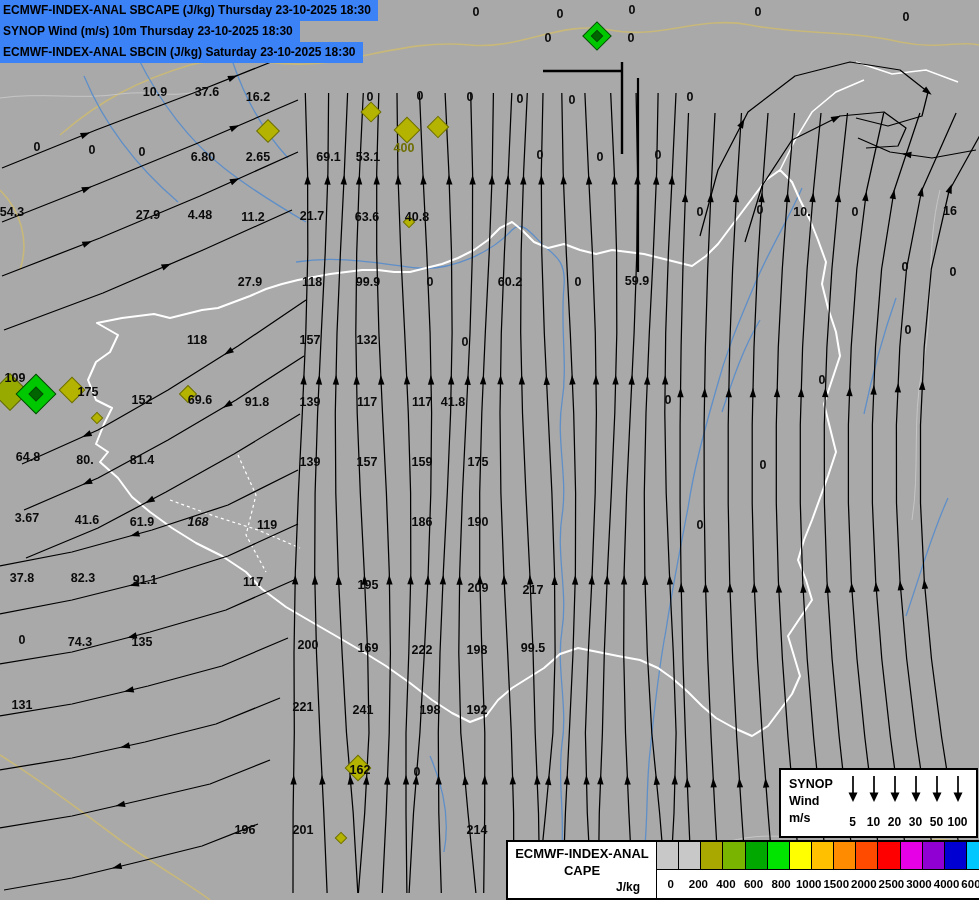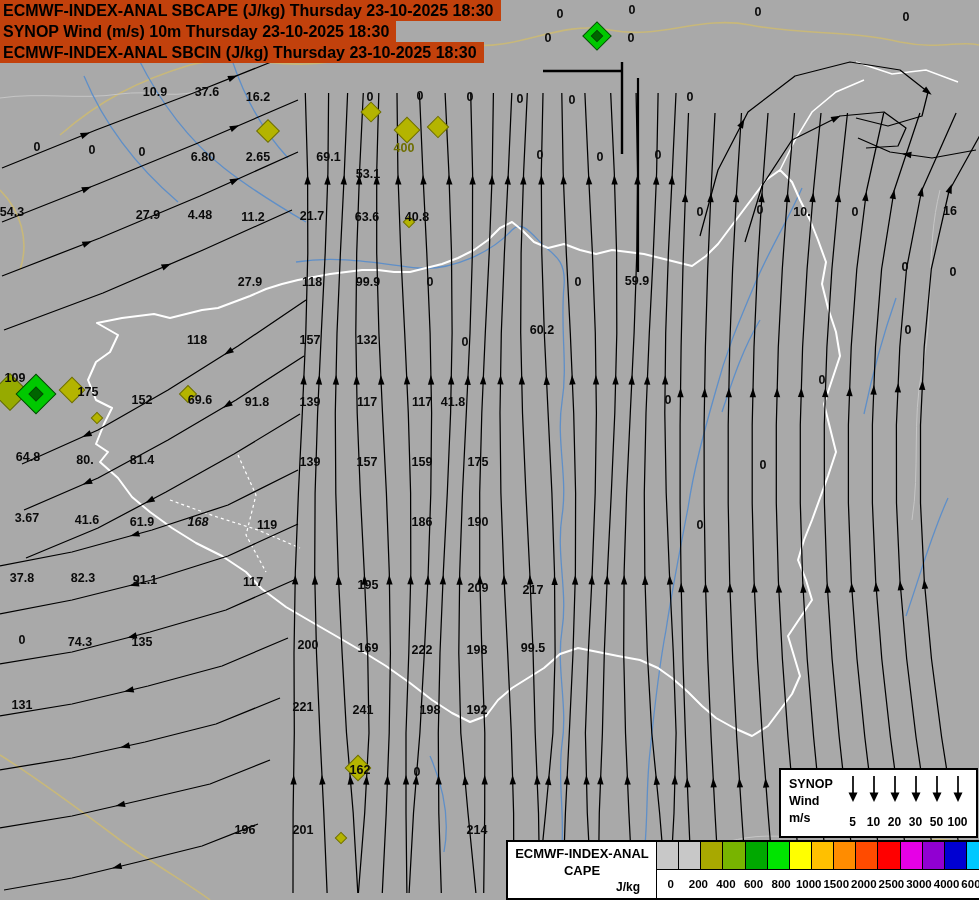--- a/index.html
+++ b/index.html
@@ -4,21 +4,21 @@
 <style>
   html,body{margin:0;padding:0;background:#666;}
   #stage{position:relative;width:979px;height:900px;background:#a9a9a9;overflow:hidden;
          font-family:"Liberation Sans",sans-serif;}
   #map-svg{position:absolute;left:0;top:0;}
   #labels-layer{position:absolute;left:0;top:0;width:979px;height:900px;pointer-events:none;}
   .map-label{position:absolute;transform:translate(-50%,-50%);font-size:12.5px;font-weight:700;
              color:#0a0a0a;white-space:nowrap;}
   
   #header{position:absolute;left:0;top:0;}
-  .hline{width:fit-content;background:#c2410c;color:#000;font-size:16px;font-weight:700;
+  .hline{width:fit-content;background:#3b82f6;color:#000;font-size:12px;font-weight:700;
          line-height:15px;padding:3px 7px 3px 3px;white-space:nowrap;}
   
   #wind-legend{position:absolute;left:779px;top:768px;width:199px;height:70px;background:#fff;
                border:2px solid #000;box-sizing:border-box;display:flex;}
   .wl-text{width:54px;padding:6px 0 0 8px;font-size:12.5px;font-weight:700;line-height:17px;color:#000;}
   .wl-right{flex:1;display:flex;flex-direction:column;justify-content:space-between;padding:5px 8px 7px 0;}
   #wl-arrows,#wl-speeds{display:flex;justify-content:space-between;}
   .wl-cell{width:21px;text-align:center;}
   #wl-speeds{font-size:12px;font-weight:700;color:#000;}
   
@@ -317,42 +317,42 @@
       <span class="map-label" style="left: 470px; top: 97px;">0</span>
       <span class="map-label" style="left: 520px; top: 99px;">0</span>
       <span class="map-label" style="left: 572px; top: 100px;">0</span>
       <span class="map-label" style="left: 690px; top: 97px;">0</span>
       <span class="map-label" style="left: 37px; top: 147px;">0</span>
       <span class="map-label" style="left: 92px; top: 150px;">0</span>
       <span class="map-label" style="left: 142px; top: 152px;">0</span>
       <span class="map-label" style="left: 203px; top: 157px;">6.80</span>
       <span class="map-label" style="left: 258px; top: 157px;">2.65</span>
       <span class="map-label" style="left: 315px; top: 157px; padding-left: 27px;">69.1</span>
-      <span class="map-label" style="left: 368px; top: 174px;">53.1</span>
+      <span class="map-label" style="left: 368px; top: 157px;">53.1</span>
       <span class="map-label" style="left: 404px; top: 148px; color: rgb(110, 110, 0);">400</span>
       <span class="map-label" style="left: 540px; top: 155px;">0</span>
       <span class="map-label" style="left: 600px; top: 157px;">0</span>
       <span class="map-label" style="left: 658px; top: 155px;">0</span>
       <span class="map-label" style="left: 12px; top: 212px;">54.3</span>
       <span class="map-label" style="left: 148px; top: 215px;">27.9</span>
       <span class="map-label" style="left: 200px; top: 215px;">4.48</span>
       <span class="map-label" style="left: 253px; top: 217px;">11.2</span>
       <span class="map-label" style="left: 312px; top: 216px;">21.7</span>
       <span class="map-label" style="left: 367px; top: 217px;">63.6</span>
       <span class="map-label" style="left: 417px; top: 217px;">40.8</span>
       <span class="map-label" style="left: 700px; top: 212px;">0</span>
       <span class="map-label" style="left: 760px; top: 210px;">0</span>
       <span class="map-label" style="left: 802px; top: 212px;">10.</span>
       <span class="map-label" style="left: 855px; top: 212px;">0</span>
       <span class="map-label" style="left: 950px; top: 211px;">16</span>
       <span class="map-label" style="left: 250px; top: 282px;">27.9</span>
       <span class="map-label" style="left: 312px; top: 282px;">118</span>
       <span class="map-label" style="left: 368px; top: 282px;">99.9</span>
       <span class="map-label" style="left: 430px; top: 282px;">0</span>
-      <span class="map-label" style="left: 542px; top: 282px; margin-top: 48px;">60.2</span>
+      <span class="map-label" style="left: 510px; top: 282px;">60.2</span>
       <span class="map-label" style="left: 578px; top: 282px;">0</span>
       <span class="map-label" style="left: 637px; top: 281px;">59.9</span>
       <span class="map-label" style="left: 905px; top: 267px;">0</span>
       <span class="map-label" style="left: 953px; top: 272px;">0</span>
       <span class="map-label" style="left: 197px; top: 340px;">118</span>
       <span class="map-label" style="left: 310px; top: 340px;">157</span>
       <span class="map-label" style="left: 367px; top: 340px;">132</span>
       <span class="map-label" style="left: 465px; top: 342px;">0</span>
       <span class="map-label" style="left: 908px; top: 330px;">0</span>
       <span class="map-label" style="left: 15px; top: 378px;">109</span>
@@ -405,21 +405,21 @@
       <span class="map-label" style="left: 360px; top: 770px;">162</span>
       <span class="map-label" style="left: 417px; top: 772px;">0</span>
       <span class="map-label" style="left: 245px; top: 830px;">196</span>
       <span class="map-label" style="left: 303px; top: 830px;">201</span>
       <span class="map-label" style="left: 477px; top: 830px;">214</span>
     </div>
 
   <div id="header">
     <div class="hline">ECMWF-INDEX-ANAL SBCAPE (J/kg) Thursday 23-10-2025 18:30</div>
     <div class="hline">SYNOP Wind (m/s) 10m Thursday 23-10-2025 18:30</div>
-    <div class="hline">ECMWF-INDEX-ANAL SBCIN (J/kg) Thursday 23-10-2025 18:30</div>
+    <div class="hline">ECMWF-INDEX-ANAL SBCIN (J/kg) Saturday 23-10-2025 18:30</div>
   </div>
 
   <div id="wind-legend">
     <div class="wl-text">
       <div>SYNOP</div>
       <div>Wind</div>
       <div>m/s</div>
     </div>
     <div class="wl-right">
       <div id="wl-arrows">

